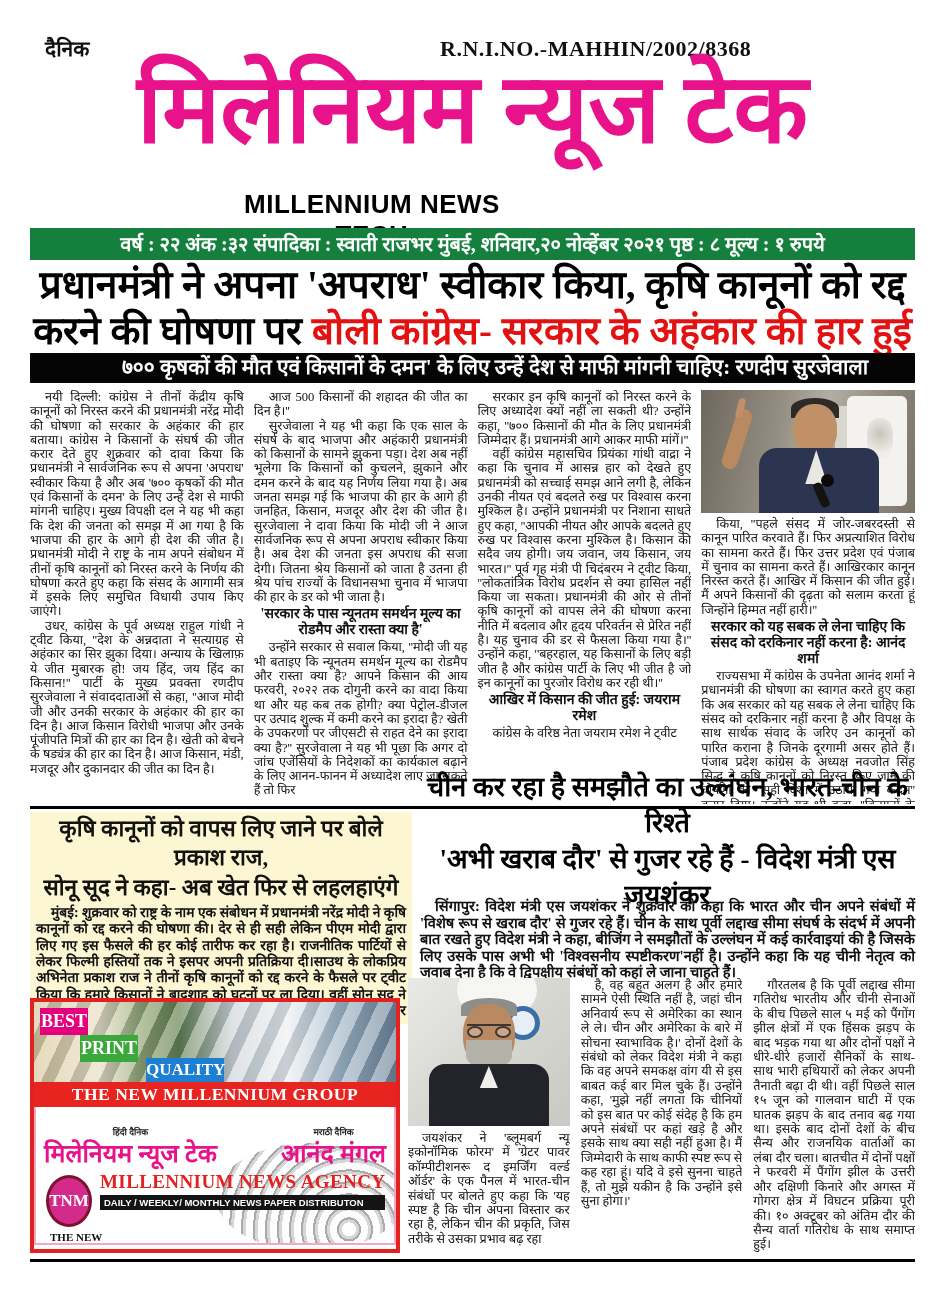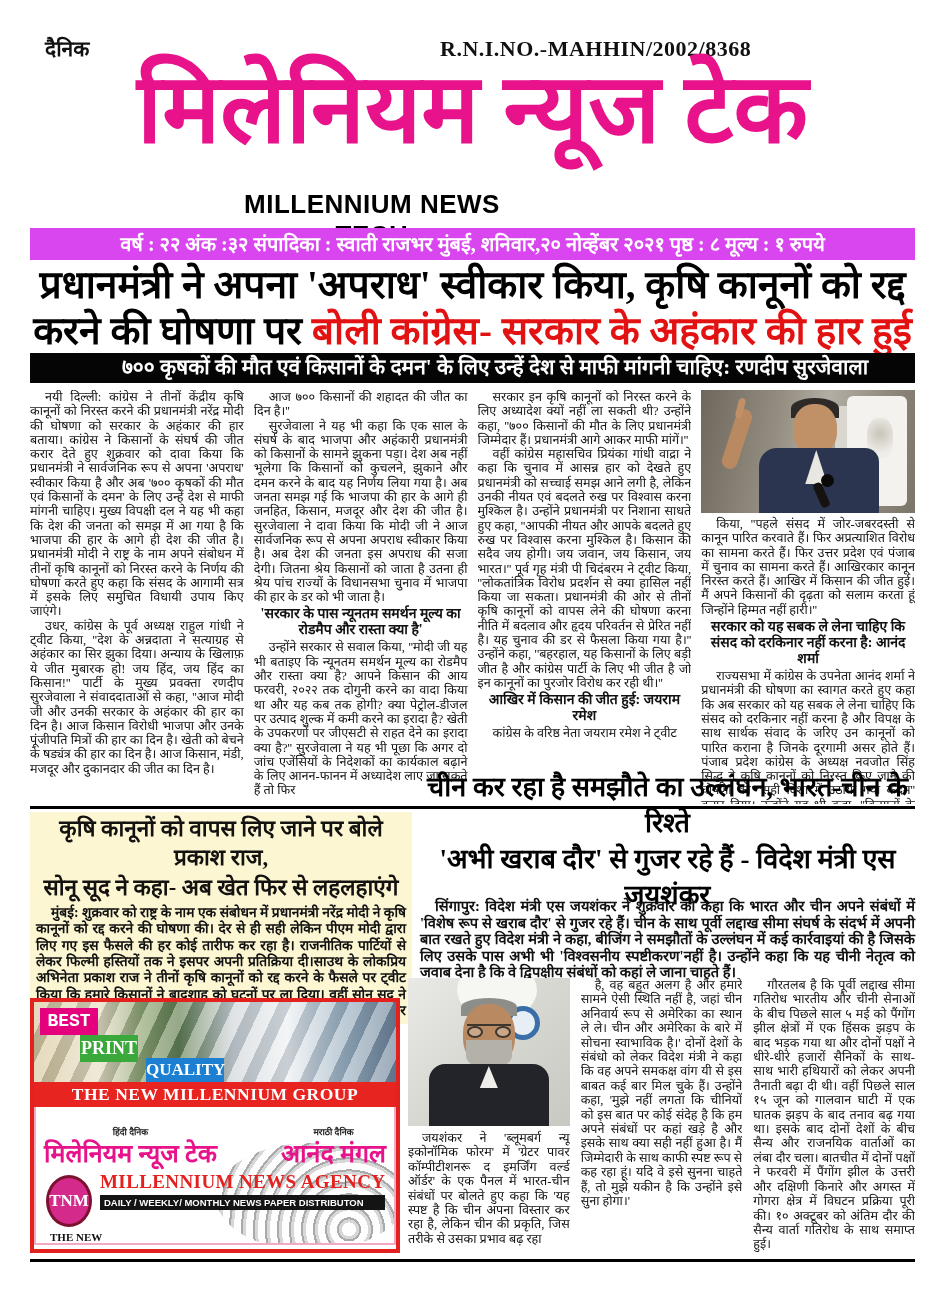--- a/index.html
+++ b/index.html
@@ -10,21 +10,21 @@
     font-family:"Liberation Serif","DejaVu Sans",serif; color:#111;
   }
   
   .tagline { position:absolute; top:34px; left:45px; font-size:21px; font-weight:bold; }
   .rni { position:absolute; top:36px; left:440px; font-size:22px; font-weight:bold; letter-spacing:.5px; font-family:"Liberation Serif",serif; }
   .masthead { position:absolute; top:40px; left:0; width:100%; text-align:center;
     font-size:97px; font-weight:bold; color:#e8128b; line-height:1.45; white-space:nowrap; }
   .masthead-en { position:absolute; top:189px; left:222px; width:300px; text-align:center;
     font-family:"Liberation Sans",sans-serif; font-weight:bold; font-size:26px; letter-spacing:.5px; color:#000; }
   .info-bar { position:absolute; top:228px; left:30px; width:885px; height:32px;
-    background:#d946ef; color:#fff; font-weight:bold; font-size:20px; text-align:center; line-height:32px; }
+    background:#15803d; color:#fff; font-weight:bold; font-size:20px; text-align:center; line-height:32px; }
   
   .headline { position:absolute; top:262px; left:30px; width:885px; text-align:center;
     font-weight:bold; font-size:39px; line-height:1.17; color:#000; }
   .headline .red { color:#e31212; }
   .strap { position:absolute; top:353px; left:30px; width:885px; height:30px; background:#050505;
     color:#fff; font-weight:bold; font-size:21px; text-align:center; line-height:29px;padding-left:45px; }
   
   .story { position:absolute; top:390px; left:30px; width:885px; height:414px;
     display:flex; gap:10px; overflow:hidden; }
   .col { flex:1 1 0; overflow:hidden; font-size:12.6px; line-height:14.3px; text-align:justify; }
@@ -88,21 +88,21 @@
     background:#efeeea; clip-path:polygon(50% 0,100% 100%,0 100%); }
   
   .ad { position:absolute; top:998px; left:30px; width:370px; height:255px;
     border:4px solid #e32220; background:#fff; }
   .ad .collage { position:relative; height:80px; overflow:hidden;
     background:linear-gradient(90deg,#d8c79a 0%,#e7ddc2 18%,#8aa06a 30%,#5d7a4a 40%,#cfd4d8 55%,#eceff1 70%,#9fb4c4 85%,#6b8096 100%); }
   .ad .collage::before { content:""; position:absolute; left:0; top:0; width:100%; height:100%;
     background:repeating-linear-gradient(115deg, rgba(255,255,255,.35) 0 14px, rgba(40,60,80,.18) 14px 26px); }
   .ad .lbl { position:absolute; color:#fff; font-weight:bold; font-family:"Liberation Serif",serif;
     text-align:center; }
-  .ad .lbl-best    { left:6px;  top:6px;  width:58px; height:27px; line-height:27px; font-size:18px; background:#e5007e;font-family:Liberation Mono, monospace; }
+  .ad .lbl-best    { left:6px;  top:6px;  width:48px; height:27px; line-height:27px; font-size:18px; background:#e5007e; }
   .ad .lbl-print   { left:46px; top:33px; width:58px; height:27px; line-height:27px; font-size:18px; background:#3aa83a; }
   .ad .lbl-quality { left:112px;top:56px; width:78px; height:24px; line-height:24px; font-size:17px; background:#1d7fd2; }
   .ad .band { height:25px; background:#e82421; color:#fff; text-align:center;
     font-family:"Liberation Serif",serif; font-weight:bold; font-size:17.5px; line-height:25px; letter-spacing:.5px; }
   .ad .inner { position:relative; height:138px; border:2px solid #f2a9c4; border-top:none; overflow:hidden; }
   .ad .rolls { position:absolute; right:-12px; bottom:-8px; width:190px; height:108px; border-radius:50%;
     background:repeating-radial-gradient(circle at 70% 80%, #fdfdfd 0 7px, #c9c9c9 7px 10px, #8d8d8d 10px 12px); opacity:.75; }
   .ad .papers { display:flex; justify-content:space-between; padding:18px 8px 0 8px; position:relative; }
   .ad .paper { text-align:center; }
   .ad .paper .tag { font-size:9px; font-weight:bold; color:#222; }
@@ -135,21 +135,21 @@
     <span>करने की घोषणा पर </span><span class="red">बोली कांग्रेस- सरकार के अहंकार की हार हुई</span>
   </div>
   <div class="strap">७०० कृषकों की मौत एवं किसानों के दमन' के लिए उन्हें देश से माफी मांगनी चाहिए: रणदीप सुरजेवाला</div>
 
   <div class="story">
     <div class="col">
       <p>नयी दिल्ली: कांग्रेस ने तीनों केंद्रीय कृषि कानूनों को निरस्त करने की प्रधानमंत्री नरेंद्र मोदी की घोषणा को सरकार के अहंकार की हार बताया। कांग्रेस ने किसानों के संघर्ष की जीत करार देते हुए शुक्रवार को दावा किया कि प्रधानमंत्री ने सार्वजनिक रूप से अपना 'अपराध' स्वीकार किया है और अब '७०० कृषकों की मौत एवं किसानों के दमन' के लिए उन्हें देश से माफी मांगनी चाहिए। मुख्य विपक्षी दल ने यह भी कहा कि देश की जनता को समझ में आ गया है कि भाजपा की हार के आगे ही देश की जीत है। प्रधानमंत्री मोदी ने राष्ट्र के नाम अपने संबोधन में तीनों कृषि कानूनों को निरस्त करने के निर्णय की घोषणा करते हुए कहा कि संसद के आगामी सत्र में इसके लिए समुचित विधायी उपाय किए जाएंगे।</p>
       <p>उधर, कांग्रेस के पूर्व अध्यक्ष राहुल गांधी ने ट्वीट किया, ''देश के अन्नदाता ने सत्याग्रह से अहंकार का सिर झुका दिया। अन्याय के खिलाफ़ ये जीत मुबारक हो! जय हिंद, जय हिंद का किसान!'' पार्टी के मुख्य प्रवक्ता रणदीप सुरजेवाला ने संवाददाताओं से कहा, ''आज मोदी जी और उनकी सरकार के अहंकार की हार का दिन है। आज किसान विरोधी भाजपा और उनके पूंजीपति मित्रों की हार का दिन है। खेती को बेचने के षड्यंत्र की हार का दिन है। आज किसान, मंडी, मजदूर और दुकानदार की जीत का दिन है।</p>
     </div>
     <div class="col">
-      <p>आज ७०० किसानों की शहादत की जीत का दिन है।''</p>
+      <p>आज 500 किसानों की शहादत की जीत का दिन है।''</p>
       <p>सुरजेवाला ने यह भी कहा कि एक साल के संघर्ष के बाद भाजपा और अहंकारी प्रधानमंत्री को किसानों के सामने झुकना पड़ा। देश अब नहीं भूलेगा कि किसानों को कुचलने, झुकाने और दमन करने के बाद यह निर्णय लिया गया है। अब जनता समझ गई कि भाजपा की हार के आगे ही जनहित, किसान, मजदूर और देश की जीत है। सुरजेवाला ने दावा किया कि मोदी जी ने आज सार्वजनिक रूप से अपना अपराध स्वीकार किया है। अब देश की जनता इस अपराध की सजा देगी। जितना श्रेय किसानों को जाता है उतना ही श्रेय पांच राज्यों के विधानसभा चुनाव में भाजपा की हार के डर को भी जाता है।</p>
       <div class="subhead">'सरकार के पास न्यूनतम समर्थन मूल्य का रोडमैप और रास्ता क्या है'</div>
       <p>उन्होंने सरकार से सवाल किया, ''मोदी जी यह भी बताइए कि न्यूनतम समर्थन मूल्य का रोडमैप और रास्ता क्या है? आपने किसान की आय फरवरी, २०२२ तक दोगुनी करने का वादा किया था और यह कब तक होगी? क्या पेट्रोल-डीजल पर उत्पाद शुल्क में कमी करने का इरादा है? खेती के उपकरणों पर जीएसटी से राहत देने का इरादा क्या है?'' सुरजेवाला ने यह भी पूछा कि अगर दो जांच एजेंसियों के निदेशकों का कार्यकाल बढ़ाने के लिए आनन-फानन में अध्यादेश लाए जा सकते हैं तो फिर</p>
     </div>
     <div class="col">
       <p>सरकार इन कृषि कानूनों को निरस्त करने के लिए अध्यादेश क्यों नहीं ला सकती थी? उन्होंने कहा, ''७०० किसानों की मौत के लिए प्रधानमंत्री जिम्मेदार हैं। प्रधानमंत्री आगे आकर माफी मांगें।''</p>
       <p>वहीं कांग्रेस महासचिव प्रियंका गांधी वाद्रा ने कहा कि चुनाव में आसन्न हार को देखते हुए प्रधानमंत्री को सच्चाई समझ आने लगी है, लेकिन उनकी नीयत एवं बदलते रुख पर विश्वास करना मुश्किल है। उन्होंने प्रधानमंत्री पर निशाना साधते हुए कहा, ''आपकी नीयत और आपके बदलते हुए रुख पर विश्वास करना मुश्किल है। किसान की सदैव जय होगी। जय जवान, जय किसान, जय भारत।'' पूर्व गृह मंत्री पी चिदंबरम ने ट्वीट किया, ''लोकतांत्रिक विरोध प्रदर्शन से क्या हासिल नहीं किया जा सकता। प्रधानमंत्री की ओर से तीनों कृषि कानूनों को वापस लेने की घोषणा करना नीति में बदलाव और हृदय परिवर्तन से प्रेरित नहीं है। यह चुनाव की डर से फैसला किया गया है।'' उन्होंने कहा, ''बहरहाल, यह किसानों के लिए बड़ी जीत है और कांग्रेस पार्टी के लिए भी जीत है जो इन कानूनों का पुरजोर विरोध कर रही थी।''</p>
       <div class="subhead">आखिर में किसान की जीत हुई: जयराम रमेश</div>
       <p>कांग्रेस के वरिष्ठ नेता जयराम रमेश ने ट्वीट</p>
     </div>

